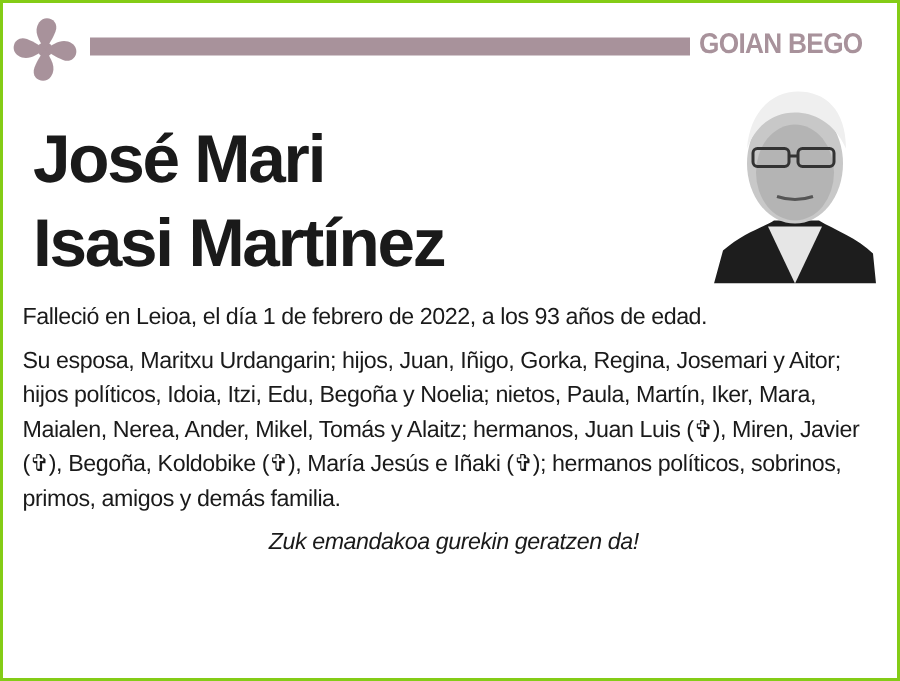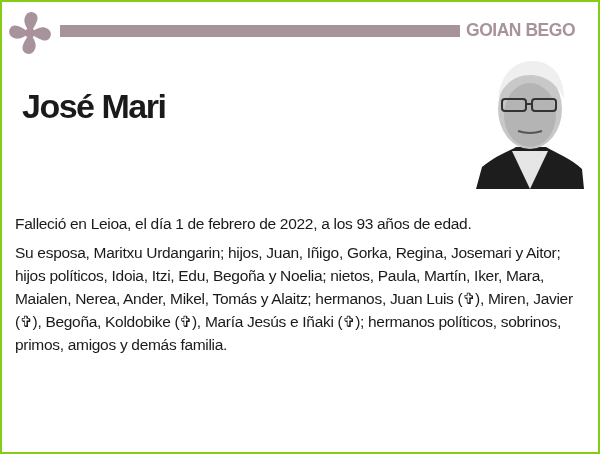--- a/index.html
+++ b/index.html
@@ -11,25 +11,25 @@
   .logo { position:absolute; left:2px; top:5px; width:52px; height:52px; }
   .bar { position:absolute; left:58px; top:23px; width:400px; height:12px; background:#a8929b; }
   .brand {
     position:absolute; left:464px; top:17px;
     font-family:"Liberation Sans", sans-serif; font-weight:bold;
     font-size:19px; color:#a8929b; letter-spacing:-0.5px; transform:scaleX(0.92); transform-origin:left;
   }
   .name {
     position:absolute; left:20px; top:76px;
     font-family:"Liberation Sans", sans-serif; font-weight:bold;
-    font-size:34px; line-height:56px; color:#1a1a1a; letter-spacing:-1.5px;
+    font-size:45px; line-height:56px; color:#1a1a1a; letter-spacing:-1.5px;
   }
   .photo { position:absolute; left:474px; top:57px; width:108px; height:130px; }
   .body {
-    position:absolute; left:13px; top:210px; width:575px;
+    position:absolute; left:13px; top:198px; width:575px;
     font-family:"Liberation Sans", sans-serif; font-size:15.5px; line-height:23px; color:#1a1a1a;
     letter-spacing:-0.3px;
   }
   .body p { margin:0 0 6px 0; }
   .motto { text-align:center; font-style:italic; margin:2px 0 6px 0 !important; }
   .funeral { font-weight:bold; }
 </style>
 </head>
 <body>
 
@@ -41,32 +41,34 @@
       <path d="M26 26 C32 22,38 18,44 22 C50 26,46 36,38 33 C33 31,30 29,26 26Z"></path>
       <path d="M26 26 C30 32,34 38,30 44 C26 50,16 46,19 38 C21 33,23 30,26 26Z"></path>
       <path d="M26 26 C20 30,14 34,8 30 C2 26,6 16,14 19 C19 21,22 23,26 26Z"></path>
     </g>
   </svg>
   <div class="bar"></div>
   <div class="brand">GOIAN BEGO</div>
 
   <div class="name">
     <div>José Mari</div>
+    <div>Isasi Martínez</div>
   </div>
 
   <svg class="photo" viewBox="0 0 108 130">
     <rect width="108" height="130" fill="#fff"></rect>
     <path d="M0 130 L6 108 C20 96,34 92,40 88 L70 88 C80 94,96 100,106 110 L108 130Z" fill="#1d1d1d"></path>
     <path d="M36 92 L54 130 L72 92Z" fill="#e6e6e6"></path>
     <ellipse cx="54" cy="50" rx="32" ry="40" fill="#c8c8c8"></ellipse>
     <path d="M22 40 C24 14,40 2,56 2 C74 2,88 14,88 40 C80 22,66 16,54 16 C40 16,28 24,22 40Z" fill="#efefef"></path>
     <ellipse cx="54" cy="56" rx="26" ry="32" fill="#b4b4b4"></ellipse>
     <rect x="26" y="40" width="24" height="12" rx="3" fill="none" stroke="#333" stroke-width="2"></rect>
     <rect x="56" y="40" width="24" height="12" rx="3" fill="none" stroke="#333" stroke-width="2"></rect>
     <line x1="50" y1="45" x2="56" y2="45" stroke="#333" stroke-width="2"></line>
     <path d="M42 72 Q54 76 66 72" stroke="#555" stroke-width="2" fill="none"></path>
   </svg>
 
   <div class="body">
     <p>Falleció en Leioa, el día 1 de febrero de 2022, a los 93 años de edad.</p>
     <p>Su esposa, Maritxu Urdangarin; hijos, Juan, Iñigo, Gorka, Regina, Josemari y Aitor; hijos políticos, Idoia, Itzi, Edu, Begoña y Noelia; nietos, Paula, Martín, Iker, Mara, Maialen, Nerea, Ander, Mikel, Tomás y Alaitz; hermanos, Juan Luis (✞), Miren, Javier (✞), Begoña, Koldobike (✞), María Jesús e Iñaki (✞); hermanos políticos, sobrinos, primos, amigos y demás familia.</p>
+    <p class="motto">Zuk emandakoa gurekin geratzen da!</p>
   </div>
 </div>
 
 </body></html>

